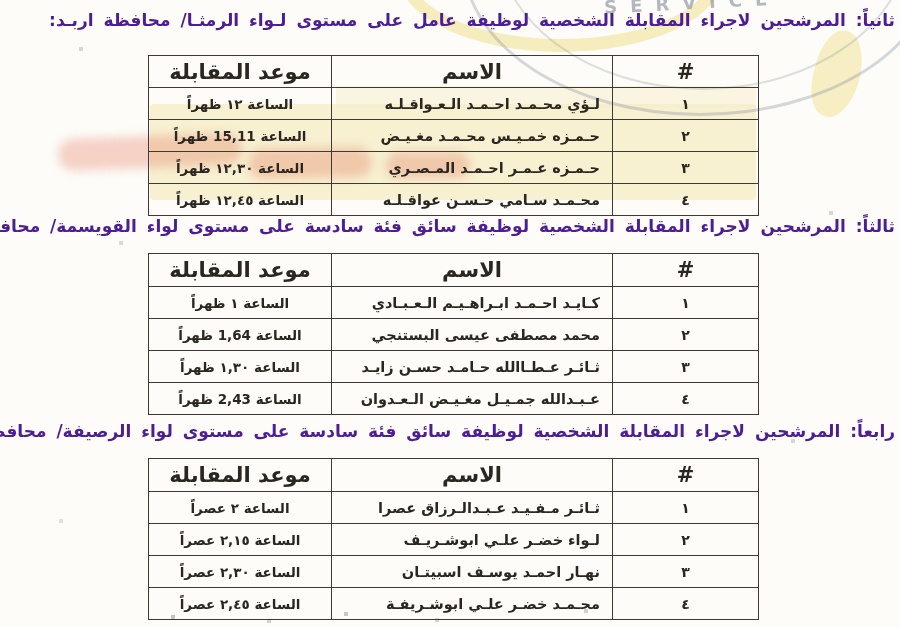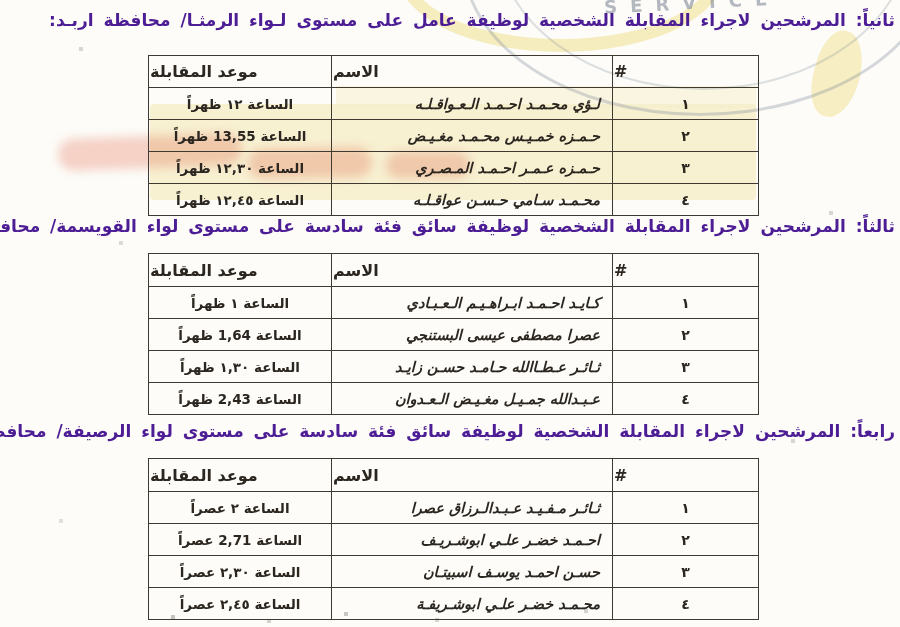--- a/index.html
+++ b/index.html
@@ -50,28 +50,28 @@
   .h3{top:421px;}
 
   
   table.doc-table{position:absolute;left:148px;width:610px;direction:rtl;
     border-collapse:collapse;z-index:2;table-layout:fixed;}
   .t1{top:55px;}
   .t2{top:253px;}
   .t3{top:458px;}
   .doc-table td,.doc-table th{border:1.6px solid #3e3931;color:#2b2620;
     font-weight:bold;overflow:hidden;white-space:nowrap;background:transparent;}
-  .doc-table th{font-size:16px;height:29px;text-align:left;}
+  .doc-table th{font-size:21px;height:29px;text-align:center;}
   .t2 th,.t3 th,.t2 td,.t3 td{height:30px;}
   .doc-table td{height:29px;margin-top:32px;}
   col.c-num{width:146px;}
   col.c-name{width:281px;}
   col.c-time{width:183px;}
   td.num{text-align:center;font-size:14px;}
-  td.name{text-align:right;padding-right:12px;font-size:14.5px;font-style:italic;}
+  td.name{text-align:right;padding-right:12px;font-size:14.5px;}
   td.time{text-align:center;font-size:13.5px;}
 </style>
 </head>
 <body>
 
 <div class="page"></div>
 
 <div class="hl-band"></div>
 <div class="hl-band2"></div>
 <div class="hl-arc"></div>
@@ -98,21 +98,21 @@
     <th>موعد المقابلة</th>
   </tr>
   <tr>
     <td class="num">١</td>
     <td class="name">لـؤي محـمـد احـمـد الـعـواقـلـه</td>
     <td class="time">الساعة ١٢ ظهراً</td>
   </tr>
   <tr>
     <td class="num">٢</td>
     <td class="name">حـمـزه خمـيـس محـمـد مغـيـض</td>
-    <td class="time">الساعة 13,55 ظهراً</td>
+    <td class="time">الساعة 15,11 ظهراً</td>
   </tr>
   <tr>
     <td class="num">٣</td>
     <td class="name">حـمـزه عـمـر احـمـد المـصـري</td>
     <td class="time">الساعة ١٢,٣٠ ظهراً</td>
   </tr>
   <tr>
     <td class="num">٤</td>
     <td class="name">محـمـد سـامي حـسـن عواقـلـه</td>
     <td class="time">الساعة ١٢,٤٥ ظهراً</td>
@@ -133,21 +133,21 @@
     <th>الاسم</th>
     <th>موعد المقابلة</th>
   </tr>
   <tr>
     <td class="num">١</td>
     <td class="name">كـايـد احـمـد ابـراهـيـم الـعـبـادي</td>
     <td class="time">الساعة ١ ظهراً</td>
   </tr>
   <tr>
     <td class="num">٢</td>
-    <td class="name">عصرا مصطفى عيسى البستنجي</td>
+    <td class="name">محمد مصطفى عيسى البستنجي</td>
     <td class="time">الساعة 1,64 ظهراً</td>
   </tr>
   <tr>
     <td class="num">٣</td>
     <td class="name">ثـائـر عـطـاالله حـامـد حسـن زايـد</td>
     <td class="time">الساعة ١,٣٠ ظهراً</td>
   </tr>
   <tr>
     <td class="num">٤</td>
     <td class="name">عـبـدالله جمـيـل مغـيـض الـعـدوان</td>
@@ -169,26 +169,26 @@
     <th>الاسم</th>
     <th>موعد المقابلة</th>
   </tr>
   <tr>
     <td class="num">١</td>
     <td class="name">ثـائـر مـفـيـد عـبـدالـرزاق عصرا</td>
     <td class="time">الساعة ٢ عصراً</td>
   </tr>
   <tr>
     <td class="num">٢</td>
-    <td class="name">احـمـد خضـر علـي ابوشـريـف</td>
-    <td class="time">الساعة 2,71 عصراً</td>
+    <td class="name">لـواء خضـر علـي ابوشـريـف</td>
+    <td class="time">الساعة ٢,١٥ عصراً</td>
   </tr>
   <tr>
     <td class="num">٣</td>
-    <td class="name">حسـن احمـد يوسـف اسبيتـان</td>
+    <td class="name">نهـار احمـد يوسـف اسبيتـان</td>
     <td class="time">الساعة ٢,٣٠ عصراً</td>
   </tr>
   <tr>
     <td class="num">٤</td>
     <td class="name">محـمـد خضـر علـي ابوشـريفـة</td>
     <td class="time">الساعة ٢,٤٥ عصراً</td>
   </tr>
 </tbody>
   </table>
 

